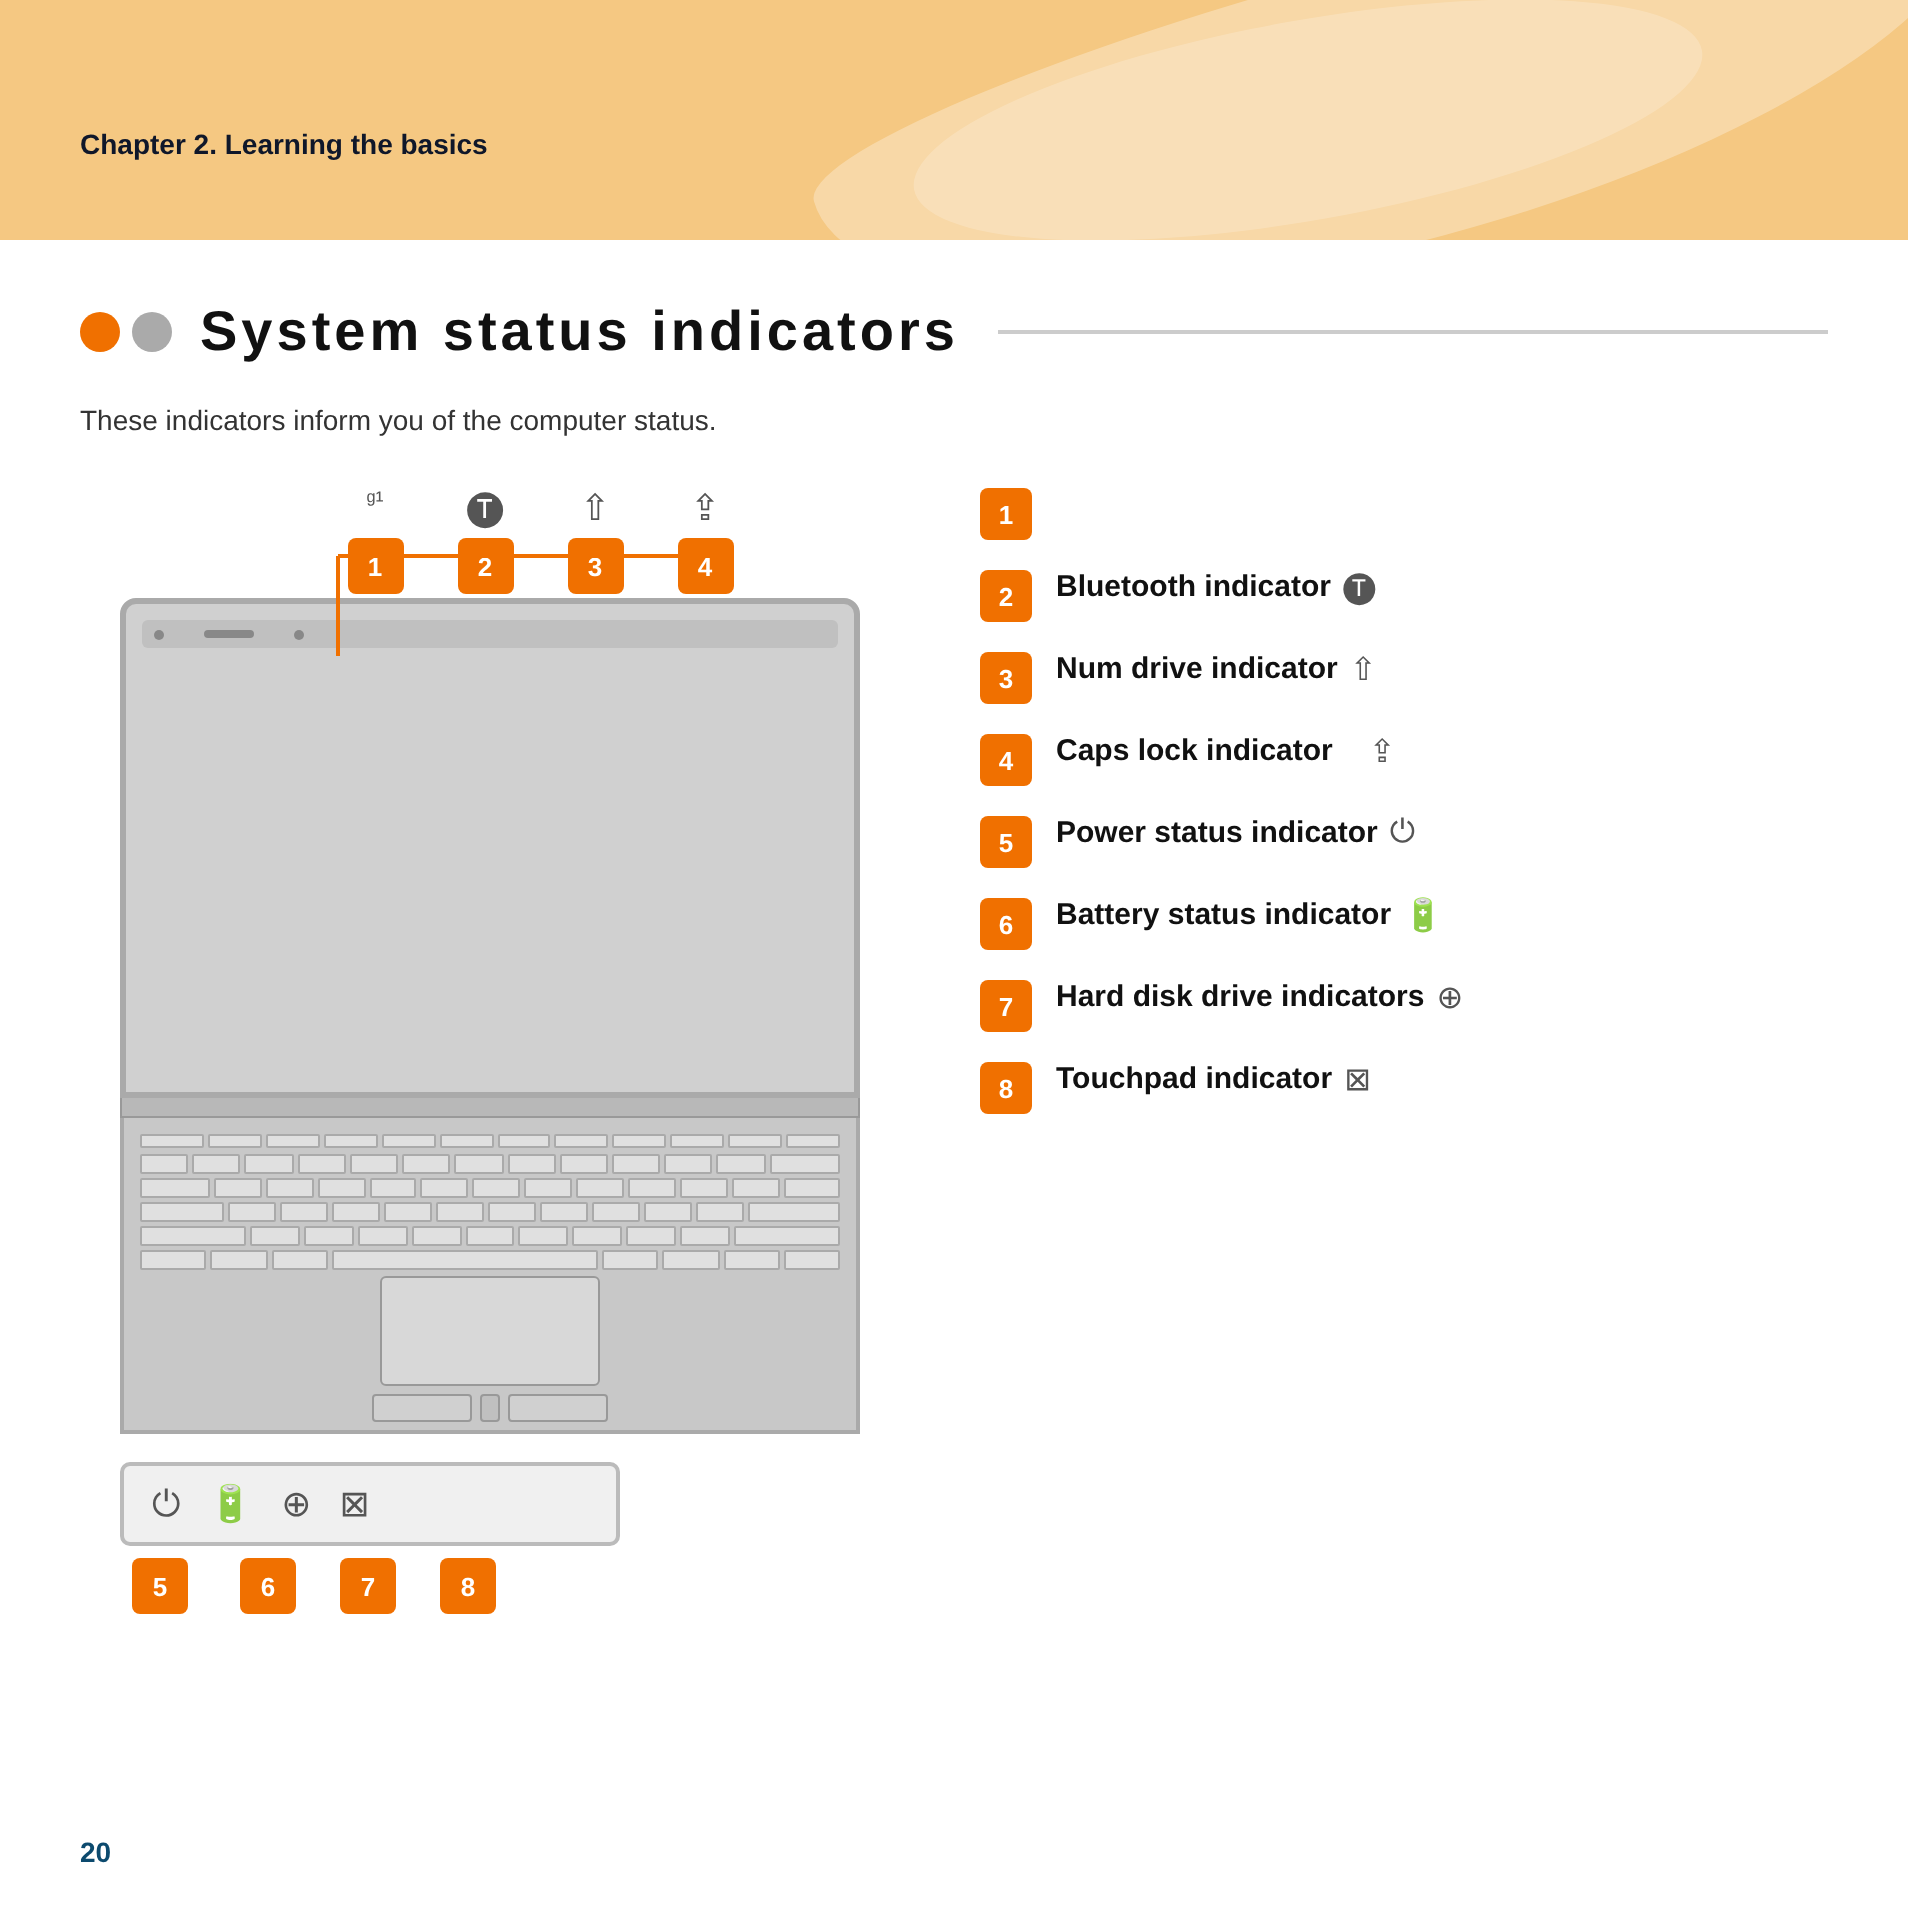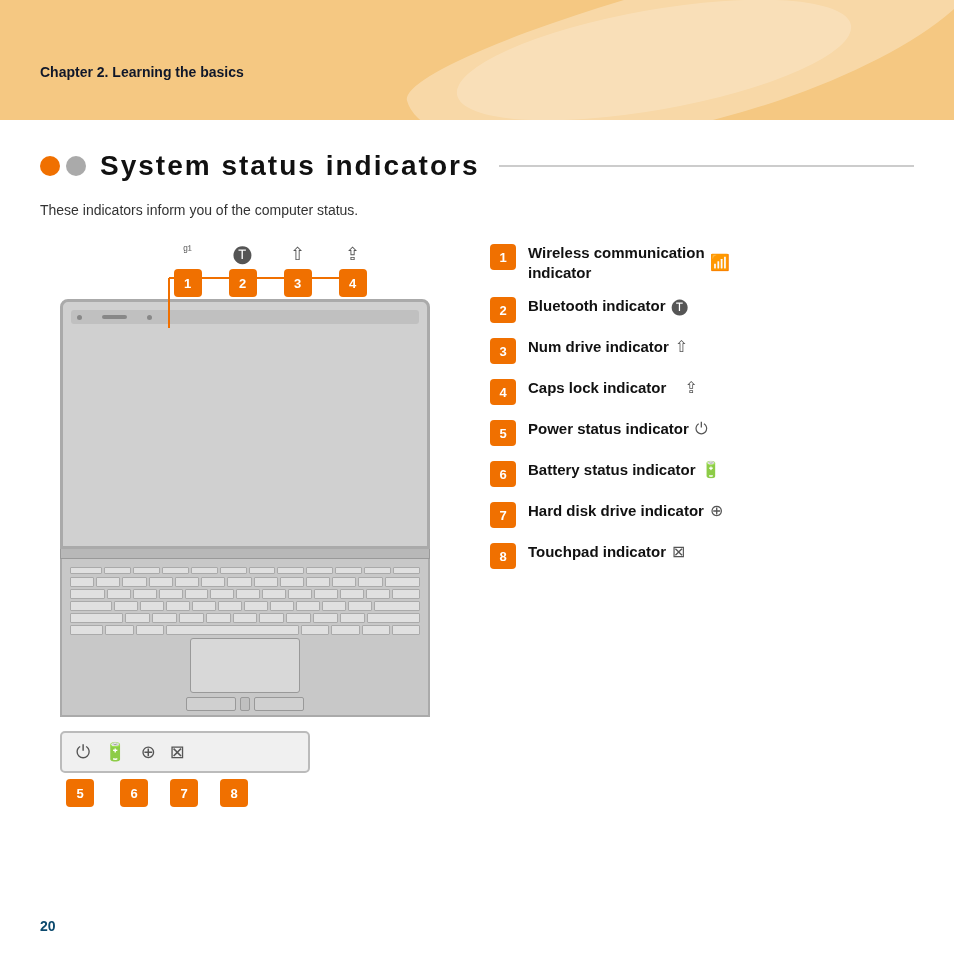--- a/index.html
+++ b/index.html
@@ -399,24 +399,20 @@
           <div class="indicator-badge" style="margin-left: 14px;">8</div>
         </div>
       </div>
 
     </div>
 
     <div class="indicators-list">
 
       <div class="indicator-item">
         <div class="item-badge">1</div>
-        <div style="display:flex; align-items: center; gap: 6px; flex-wrap: wrap;">
-          <span class="item-text">Wireless communication<br>indicator</span>
-          <span class="item-icon">📶</span>
-        </div>
       </div>
 
       <div class="indicator-item">
         <div class="item-badge">2</div>
         <div style="display:flex; align-items: center; gap: 6px;">
           <span class="item-text">Bluetooth indicator</span>
           <span class="item-icon">🅣</span>
         </div>
       </div>
 
@@ -448,21 +444,21 @@
         <div class="item-badge">6</div>
         <div style="display:flex; align-items: flex-start; gap: 6px;">
           <span class="item-text">Battery status indicator</span>
           <span class="item-icon">🔋</span>
         </div>
       </div>
 
       <div class="indicator-item">
         <div class="item-badge">7</div>
         <div style="display:flex; align-items: center; gap: 6px;">
-          <span class="item-text">Hard disk drive indicator</span>
+          <span class="item-text">Hard disk drive indicators</span>
           <span class="item-icon">⊕</span>
         </div>
       </div>
 
       <div class="indicator-item">
         <div class="item-badge">8</div>
         <div style="display:flex; align-items: center; gap: 6px;">
           <span class="item-text">Touchpad indicator</span>
           <span class="item-icon">⊠</span>
         </div>

